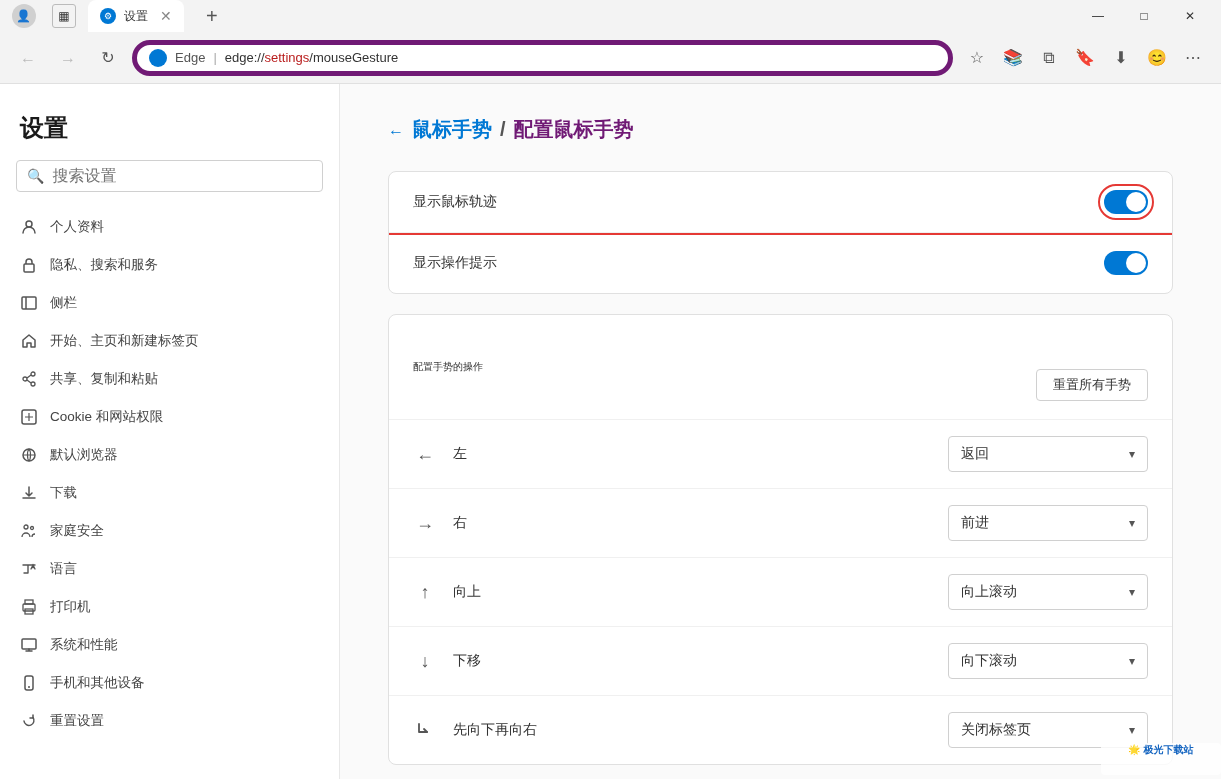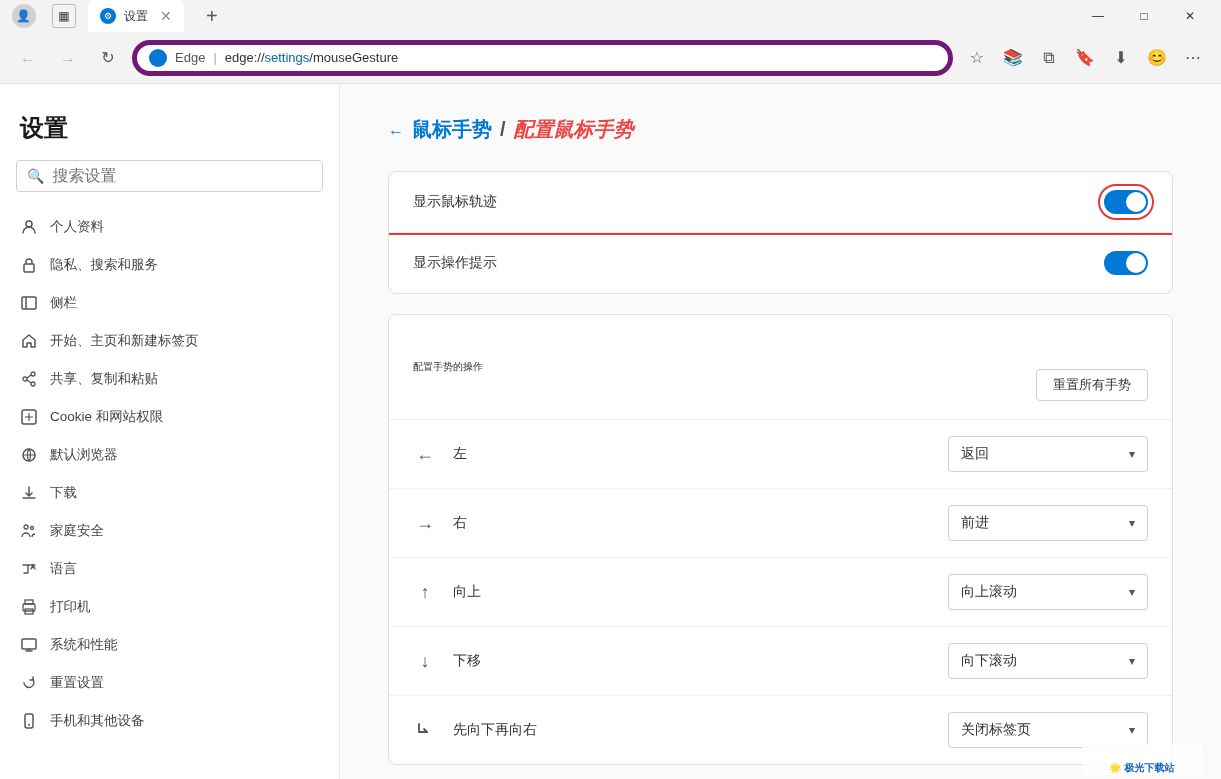--- a/index.html
+++ b/index.html
@@ -38,21 +38,21 @@
 
     
     .content { flex: 1; background: #fafafa; overflow-y: auto; padding: 0; }
     .content-inner { max-width: 900px; padding: 32px 48px; }
 
     
     .breadcrumb { display: flex; align-items: center; gap: 8px; margin-bottom: 28px; }
     .breadcrumb-back { color: #0078d4; cursor: pointer; font-size: 16px; }
     .breadcrumb-link { color: #0078d4; font-size: 20px; font-weight: 600; cursor: pointer; }
     .breadcrumb-sep { color: #555; font-size: 20px; font-weight: 600; }
-    .breadcrumb-current { color: #ef4444; font-size: 20px; font-weight: 600; font-style: italic; }
+    .breadcrumb-current { color: #701a75; font-size: 20px; font-weight: 600; }
 
     
     .settings-card { background: #fff; border-radius: 8px; border: 1px solid #e0e0e0; margin-bottom: 20px; overflow: hidden; }
     .setting-row { display: flex; align-items: center; padding: 18px 24px; border-bottom: 1px solid #f0f0f0; }
     .setting-row:last-child { border-bottom: none; }
     .setting-label { flex: 1; font-size: 14px; color: #333; }
 
     
     .toggle { width: 44px; height: 24px; border-radius: 12px; background: #0078d4; position: relative; cursor: pointer; flex-shrink: 0; }
     .toggle-knob { width: 20px; height: 20px; border-radius: 50%; background: white; position: absolute; top: 2px; right: 2px; }
@@ -66,21 +66,21 @@
     .reset-btn { padding: 6px 16px; border: 1px solid #d0d0d0; border-radius: 4px; background: #fff; font-size: 13px; color: #333; cursor: pointer; margin-top: 36px; }
     .gesture-row { display: flex; align-items: center; padding: 16px 24px; border-bottom: 1px solid #f0f0f0; gap: 16px; }
     .gesture-row:last-child { border-bottom: none; }
     .gesture-arrow { width: 24px; height: 24px; display: flex; align-items: center; justify-content: center; color: #555; font-size: 18px; flex-shrink: 0; }
     .gesture-name { flex: 1; font-size: 14px; color: #333; }
     .gesture-select { display: flex; align-items: center; border: 1px solid #d0d0d0; border-radius: 4px; padding: 8px 12px; gap: 8px; background: #fff; min-width: 200px; cursor: pointer; }
     .gesture-select-text { flex: 1; font-size: 14px; color: #333; }
     .gesture-select-chevron { color: #555; font-size: 12px; }
 
     
-    .watermark { position: fixed; bottom: 4px; right: 19px; width: 120px; height: 32px; background: rgba(255,255,255,0.8); display: flex; align-items: flex-end; justify-content: center; font-size: 10px; color: #888; border-radius: 4px; }
+    .watermark { position: fixed; bottom: 4px; right: 0; width: 120px; height: 32px; background: rgba(255,255,255,0.8); display: flex; align-items: flex-start; justify-content: center; font-size: 10px; color: #888; border-radius: 4px; }
   </style>
 </head>
 <body>
 
 <div class="titlebar">
   <div class="titlebar-left">
     <div style="width:32px;height:32px;display:flex;align-items:center;justify-content:center;">
       <div style="width:24px;height:24px;border-radius:50%;background:#d0d0d0;display:flex;align-items:center;justify-content:center;font-size:12px;color:#888;">👤</div>
     </div>
     <div style="width:24px;height:24px;border-radius:3px;border:1px solid #bbb;display:flex;align-items:center;justify-content:center;cursor:pointer;font-size:12px;">▦</div>
@@ -104,21 +104,21 @@
   <button class="nav-btn">↻</button>
   <div class="address-bar">
     <div class="address-edge-icon">
       <svg width="12" height="12" viewBox="0 0 16 16">
           <circle cx="8" cy="8" r="8" fill="#0078d4"></circle>
         </svg>
     </div>
     <span class="address-brand">Edge</span>
     <span class="address-sep">|</span>
     <span class="address-url">
-      <span>edge://</span><span style="color:#0369a1;">settings</span><span>/mouseGesture</span>
+      <span>edge://</span><span style="color:#b91c1c;">settings</span><span>/mouseGesture</span>
     </span>
   </div>
   <div class="nav-icons">
     <button class="nav-btn">☆</button>
     <button class="nav-btn">📚</button>
     <button class="nav-btn">⧉</button>
     <button class="nav-btn">🔖</button>
     <button class="nav-btn">⬇</button>
     <button class="nav-btn">😊</button>
     <button class="nav-btn">⋯</button>
@@ -242,34 +242,34 @@
         <svg width="16" height="16" viewBox="0 0 16 16" fill="none">
             <rect x="1" y="2" width="14" height="10" rx="1" stroke="#555" stroke-width="1.5"></rect>
             <path d="M5 14h6M8 12v2" stroke="#555" stroke-width="1.5" stroke-linecap="round"></path>
           </svg>
       </div>
       <span>系统和性能</span>
     </div>
     <div class="sidebar-item">
       <div class="sidebar-item-icon">
         <svg width="16" height="16" viewBox="0 0 16 16" fill="none">
+            <rect x="4" y="1" width="8" height="14" rx="2" stroke="#555" stroke-width="1.5"></rect>
+            <circle cx="8" cy="12" r="1" fill="#555"></circle>
+          </svg>
+      </div>
+      <span>手机和其他设备</span>
+    </div>
+    <div class="sidebar-item">
+      <div class="sidebar-item-icon">
+        <svg width="16" height="16" viewBox="0 0 16 16" fill="none">
             <path d="M3 8a5 5 0 109 -3.5" stroke="#555" stroke-width="1.5" stroke-linecap="round"></path>
             <path d="M12 2v3h-3" stroke="#555" stroke-width="1.5" stroke-linecap="round" stroke-linejoin="round"></path>
           </svg>
       </div>
       <span>重置设置</span>
-    </div>
-    <div class="sidebar-item">
-      <div class="sidebar-item-icon">
-        <svg width="16" height="16" viewBox="0 0 16 16" fill="none">
-            <rect x="4" y="1" width="8" height="14" rx="2" stroke="#555" stroke-width="1.5"></rect>
-            <circle cx="8" cy="12" r="1" fill="#555"></circle>
-          </svg>
-      </div>
-      <span>手机和其他设备</span>
     </div>
     <div class="sidebar-item">
       
       
     </div>
 
   </div>
 
   <div class="content">
     <div class="content-inner">

